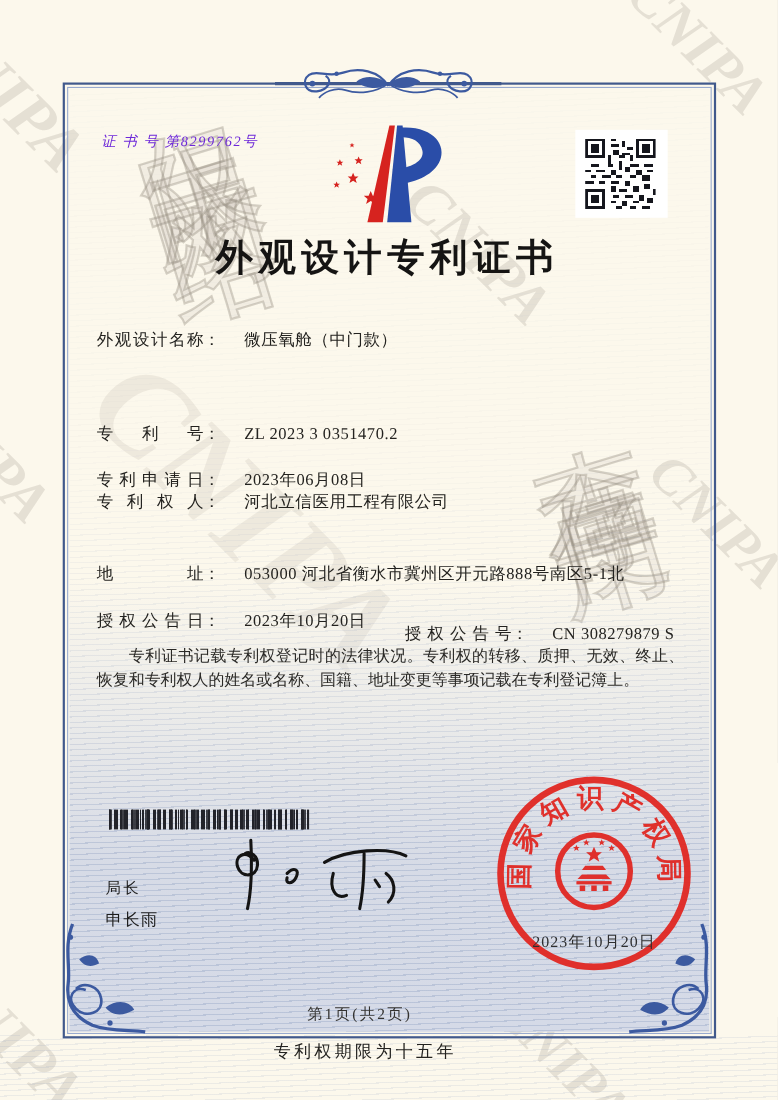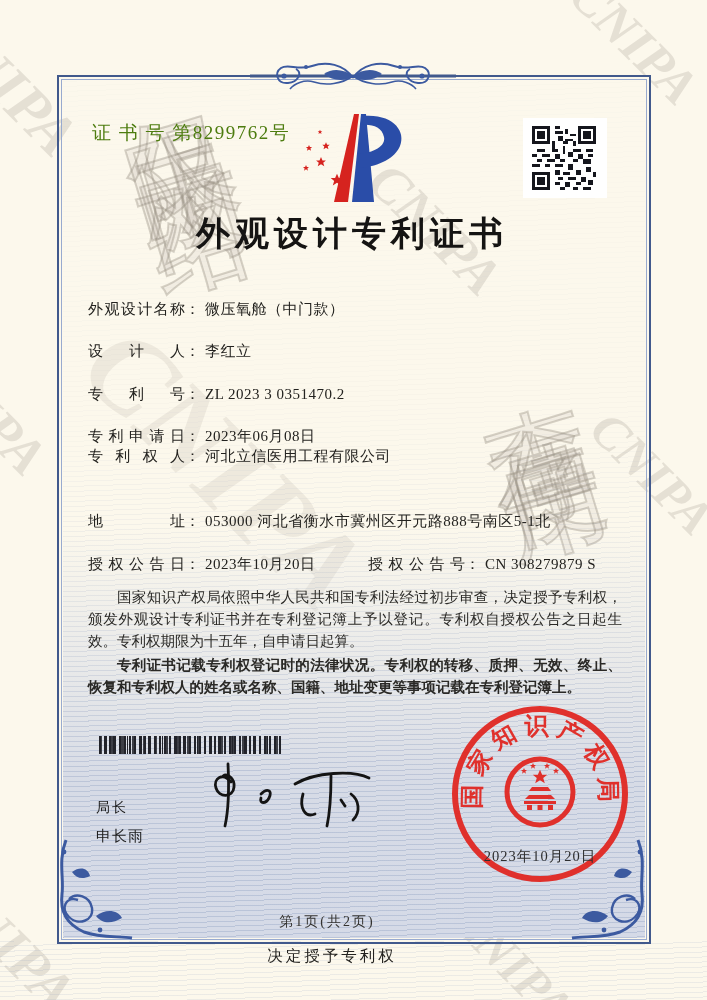--- a/index.html
+++ b/index.html
@@ -28,32 +28,32 @@
       rgba(0,0,0,0.45) 62%, #000 80%, #000 100%);
     mask-image:linear-gradient(180deg, rgba(0,0,0,0.06) 0%, rgba(0,0,0,0.10) 40%,
       rgba(0,0,0,0.45) 62%, #000 80%, #000 100%);}
   .footer-waves{position:absolute;left:0;top:941px;width:707px;height:59px;z-index:1;
     background:repeating-linear-gradient(178deg, rgba(125,145,185,0.13) 0 1px, rgba(0,0,0,0) 1px 5px);}
 
   .orn{position:absolute;z-index:3;}
 
   
   .content{position:absolute;left:0;top:0;width:707px;height:1000px;z-index:4;}
-  .cert-number{position:absolute;left:92px;top:120px;font-size:19px;letter-spacing:1.5px;color:#4d7c0f;}
+  .cert-number{position:absolute;left:92px;top:120px;font-size:13px;letter-spacing:1.5px;color:#6d28d9;font-style:italic;}
   .logo{position:absolute;left:296px;top:110px;}
   .qr-box{position:absolute;left:523px;top:118px;width:84px;height:80px;background:#ffffff;}
   .qr-box svg{position:absolute;left:9px;top:8px;}
   .cert-title{position:absolute;left:57px;top:211px;width:590px;text-align:center;
     font-size:34px;font-weight:700;letter-spacing:5px;color:#151413;}
 
   .field-row{position:absolute;left:88px;width:545px;white-space:nowrap;font-size:15px;color:#23221f;}
   .flabel{display:inline-block;width:97px;text-align:justify;text-align-last:justify;vertical-align:top;}
   .fcolon{display:inline-block;}
-  .fvalue{display:inline-block;margin-left:5px;letter-spacing:0.5px;text-align:center;}
-  .pair2{position:absolute;left:280px;top:0;}
+  .fvalue{display:inline-block;margin-left:22px;letter-spacing:0.5px;text-align:center;}
+  .pair2{position:absolute;left:280px;top:12px;}
 
   .paragraphs{position:absolute;left:88px;top:586px;width:534px;font-size:14.5px;
     line-height:22px;color:#2a2926;text-align:justify;}
   .paragraphs p{margin:0;text-indent:2em;}
   .paragraphs p + p{margin-top:2px;font-weight:bold;}
 
   .barcode{position:absolute;left:99px;top:736px;width:182px;height:18px;
     background:
       repeating-linear-gradient(90deg,#22232a 0 2px, rgba(0,0,0,0) 2px 5px),
       repeating-linear-gradient(90deg,#22232a 0 1px, rgba(0,0,0,0) 1px 7px),
@@ -221,44 +221,40 @@
             <rect x="20" y="24" width="3" height="1"></rect>
         </g>
       </svg>
     </div>
 
     <div class="cert-title">外观设计专利证书</div>
 
     <div class="field-row" style="top:300px;">
       <span class="flabel">外观设计名称</span><span class="fcolon">：</span><span class="fvalue">微压氧舱（中门款）</span>
     </div>
-    <div class="field-row" style="top:342px;">
-      <span class="flabel">设计人</span><span class="fcolon">：</span><span class="fvalue">李红立</span>
-    </div>
     <div class="field-row" style="top:385px;">
       <span class="flabel">专利号</span><span class="fcolon">：</span><span class="fvalue">ZL 2023 3 0351470.2</span>
     </div>
     <div class="field-row" style="top:427px;">
       <span class="flabel">专利申请日</span><span class="fcolon">：</span><span class="fvalue">2023年06月08日</span>
     </div>
     <div class="field-row" style="top:447px;">
       <span class="flabel">专利权人</span><span class="fcolon">：</span><span class="fvalue">河北立信医用工程有限公司</span>
     </div>
     <div class="field-row" style="top:512px;">
       <span class="flabel">地址</span><span class="fcolon">：</span><span class="fvalue">053000 河北省衡水市冀州区开元路888号南区5-1北</span>
     </div>
     <div class="field-row" style="top:555px;">
       <span class="flabel">授权公告日</span><span class="fcolon">：</span><span class="fvalue">2023年10月20日</span>
       <span class="pair2">
         <span class="flabel">授权公告号</span><span class="fcolon">：</span><span class="fvalue">CN 308279879 S</span>
       </span>
     </div>
 
     <div class="paragraphs">
-      <p>国家知识产权局依照中华人民共和国专利法经过初步审查，决定授予专利权，颁发外观设计专利证书并在专利登记簿上予以登记。专利权自授权公告之日起生效。专利权期限为十五年，自申请日起算。</p>
       <p>专利证书记载专利权登记时的法律状况。专利权的转移、质押、无效、终止、恢复和专利权人的姓名或名称、国籍、地址变更等事项记载在专利登记簿上。</p>
     </div>
 
     <div class="barcode"></div>
 
     <div class="signer-title">局长</div>
     <div class="signer-name">申长雨</div>
 
     <svg class="signature" width="200" height="84" viewBox="0 0 200 84">
       <g stroke="#141414" stroke-width="2.8" fill="none" stroke-linecap="round">
@@ -292,15 +288,15 @@
           <rect x="-16" y="9" width="32" height="3"></rect>
           <rect x="-13" y="13" width="5" height="5"></rect>
           <rect x="-2.5" y="13" width="5" height="5"></rect>
           <rect x="8" y="13" width="5" height="5"></rect>
         </g>
         <text x="92" y="157" text-anchor="middle" font-size="14.5" fill="#222222" letter-spacing="1">2023年10月20日</text>
       </g>
     </svg>
 
     <div class="page-number">第1页(共2页)</div>
-    <div class="footer-note">决定授予专利权</div>
+    <div class="footer-note">专利权期限为十五年</div>
   </div>
 </div>
 
 </body></html>

